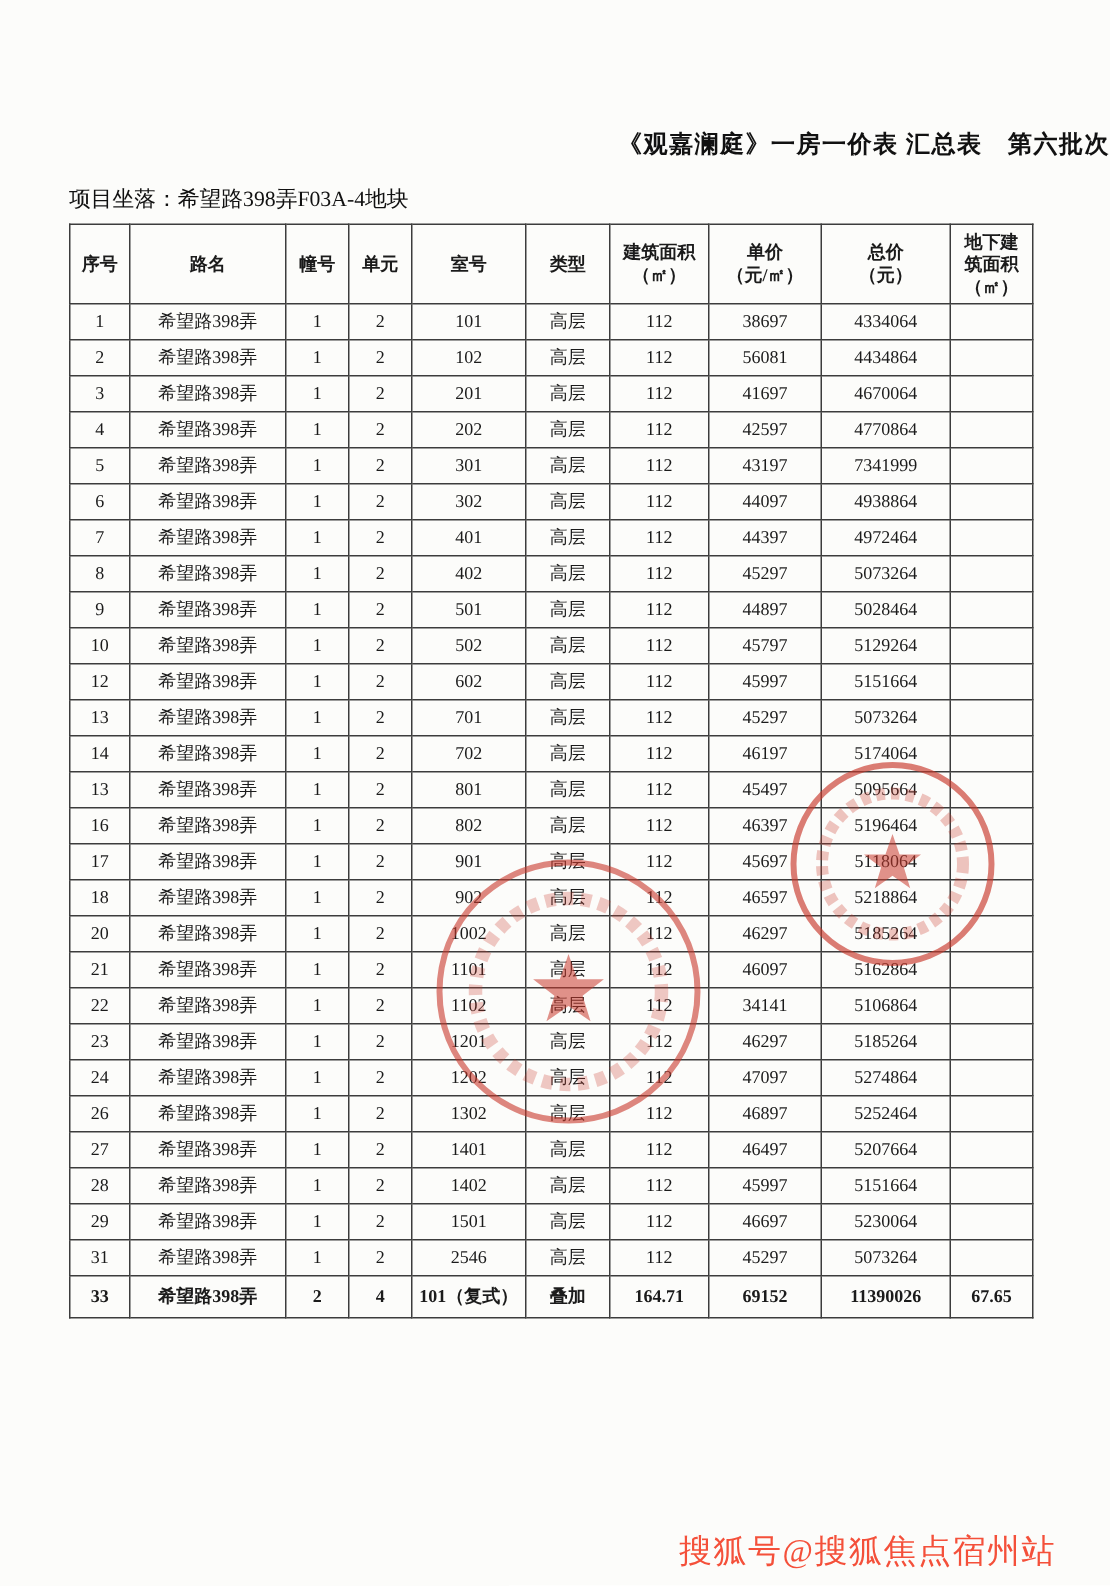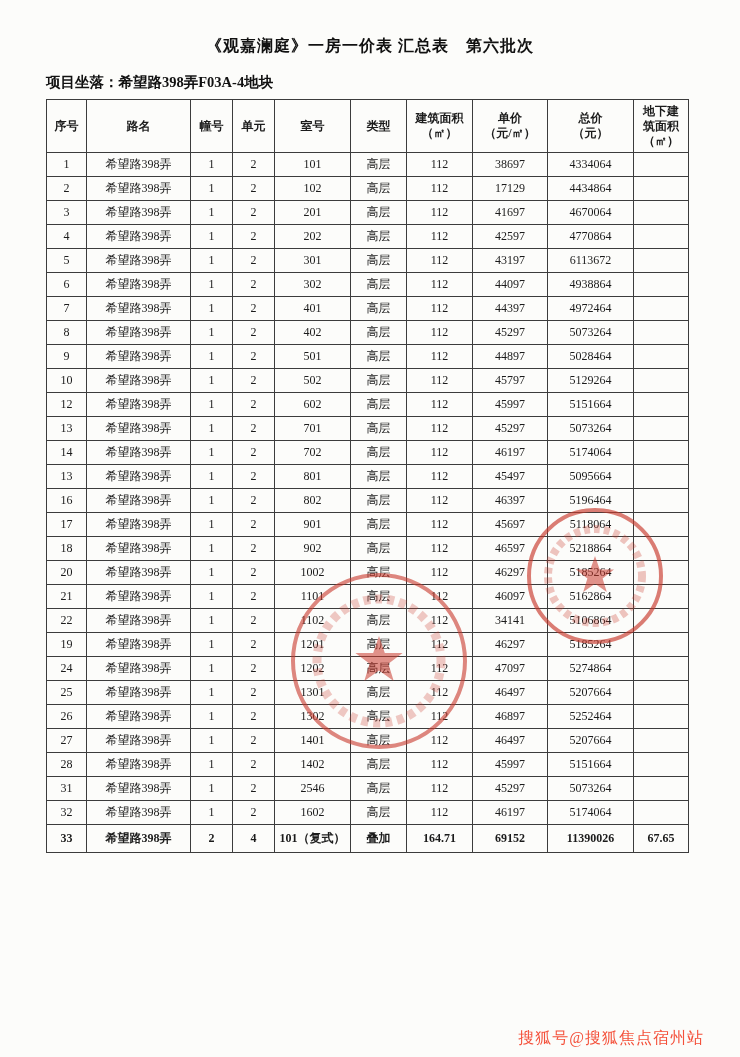--- a/index.html
+++ b/index.html
@@ -11,31 +11,31 @@
     position: relative;
     width: 740px;
     height: 1057px;
     background: #fcfcfa;
     font-family: "Liberation Serif", "DejaVu Serif", serif;
     color: #1c1c1c;
     overflow: hidden;
   }
   .title {
     margin: 0;
-    padding-top: 36px;
-    text-align: center;
+    padding-top: 86px;
+    text-align: right;
     font-size: 16px;
     font-weight: bold;
     letter-spacing: 1px;
     color: #111;
   }
   .subtitle {
     margin: 16px 0 7px 46px;
     font-size: 14.5px;
-    font-weight: bold;
+    font-weight: normal;
     color: #111;
   }
   table.price-table {
     margin-left: 46px;
     width: 642px;
     border-collapse: collapse;
     table-layout: fixed;
   }
   .price-table th, .price-table td {
     border: 1px solid #3c3c3c;
@@ -73,21 +73,21 @@
   .stamp {
     position: absolute;
     pointer-events: none;
   }
   .stamp-large { left: 288px; top: 570px; }
   .stamp-small { left: 525px; top: 506px; }
   .watermark {
     position: absolute;
     right: 36px;
     bottom: 8px;
-    font-size: 16px;
+    font-size: 22px;
     color: #f4503a;
     letter-spacing: 1px;
   }
 </style>
 </head>
 <body>
 
 <div class="page">
 
   <h1 class="title">《观嘉澜庭》一房一价表 汇总表　第六批次</h1>
@@ -140,21 +140,21 @@
           <td></td>
         </tr>
         <tr>
           <td>2</td>
           <td>希望路398弄</td>
           <td>1</td>
           <td>2</td>
           <td>102</td>
           <td>高层</td>
           <td>112</td>
-          <td>17129</td>
+          <td>56081</td>
           <td>4434864</td>
           <td></td>
         </tr>
         <tr>
           <td>3</td>
           <td>希望路398弄</td>
           <td>1</td>
           <td>2</td>
           <td>201</td>
           <td>高层</td>
@@ -177,21 +177,21 @@
         </tr>
         <tr>
           <td>5</td>
           <td>希望路398弄</td>
           <td>1</td>
           <td>2</td>
           <td>301</td>
           <td>高层</td>
           <td>112</td>
           <td>43197</td>
-          <td>6113672</td>
+          <td>7341999</td>
           <td></td>
         </tr>
         <tr>
           <td>6</td>
           <td>希望路398弄</td>
           <td>1</td>
           <td>2</td>
           <td>302</td>
           <td>高层</td>
           <td>112</td>
@@ -361,21 +361,21 @@
           <td>1</td>
           <td>2</td>
           <td>1102</td>
           <td>高层</td>
           <td>112</td>
           <td>34141</td>
           <td>5106864</td>
           <td></td>
         </tr>
         <tr>
-          <td>19</td>
+          <td>23</td>
           <td>希望路398弄</td>
           <td>1</td>
           <td>2</td>
           <td>1201</td>
           <td>高层</td>
           <td>112</td>
           <td>46297</td>
           <td>5185264</td>
           <td></td>
         </tr>
@@ -385,89 +385,77 @@
           <td>1</td>
           <td>2</td>
           <td>1202</td>
           <td>高层</td>
           <td>112</td>
           <td>47097</td>
           <td>5274864</td>
           <td></td>
         </tr>
         <tr>
-          <td>25</td>
-          <td>希望路398弄</td>
-          <td>1</td>
-          <td>2</td>
-          <td>1301</td>
+          <td>26</td>
+          <td>希望路398弄</td>
+          <td>1</td>
+          <td>2</td>
+          <td>1302</td>
+          <td>高层</td>
+          <td>112</td>
+          <td>46897</td>
+          <td>5252464</td>
+          <td></td>
+        </tr>
+        <tr>
+          <td>27</td>
+          <td>希望路398弄</td>
+          <td>1</td>
+          <td>2</td>
+          <td>1401</td>
           <td>高层</td>
           <td>112</td>
           <td>46497</td>
           <td>5207664</td>
           <td></td>
         </tr>
         <tr>
-          <td>26</td>
-          <td>希望路398弄</td>
-          <td>1</td>
-          <td>2</td>
-          <td>1302</td>
-          <td>高层</td>
-          <td>112</td>
-          <td>46897</td>
-          <td>5252464</td>
-          <td></td>
-        </tr>
-        <tr>
-          <td>27</td>
-          <td>希望路398弄</td>
-          <td>1</td>
-          <td>2</td>
-          <td>1401</td>
-          <td>高层</td>
-          <td>112</td>
-          <td>46497</td>
-          <td>5207664</td>
-          <td></td>
-        </tr>
-        <tr>
           <td>28</td>
           <td>希望路398弄</td>
           <td>1</td>
           <td>2</td>
           <td>1402</td>
           <td>高层</td>
           <td>112</td>
           <td>45997</td>
           <td>5151664</td>
           <td></td>
         </tr>
         <tr>
+          <td>29</td>
+          <td>希望路398弄</td>
+          <td>1</td>
+          <td>2</td>
+          <td>1501</td>
+          <td>高层</td>
+          <td>112</td>
+          <td>46697</td>
+          <td>5230064</td>
+          <td></td>
+        </tr>
+        <tr>
           <td>31</td>
           <td>希望路398弄</td>
           <td>1</td>
           <td>2</td>
           <td>2546</td>
           <td>高层</td>
           <td>112</td>
           <td>45297</td>
           <td>5073264</td>
-          <td></td>
-        </tr>
-        <tr>
-          <td>32</td>
-          <td>希望路398弄</td>
-          <td>1</td>
-          <td>2</td>
-          <td>1602</td>
-          <td>高层</td>
-          <td>112</td>
-          <td>46197</td>
-          <td>5174064</td>
           <td></td>
         </tr>
         <tr>
           <td>33</td>
           <td>希望路398弄</td>
           <td>2</td>
           <td>4</td>
           <td>101（复式）</td>
           <td>叠加</td>
           <td>164.71</td>

